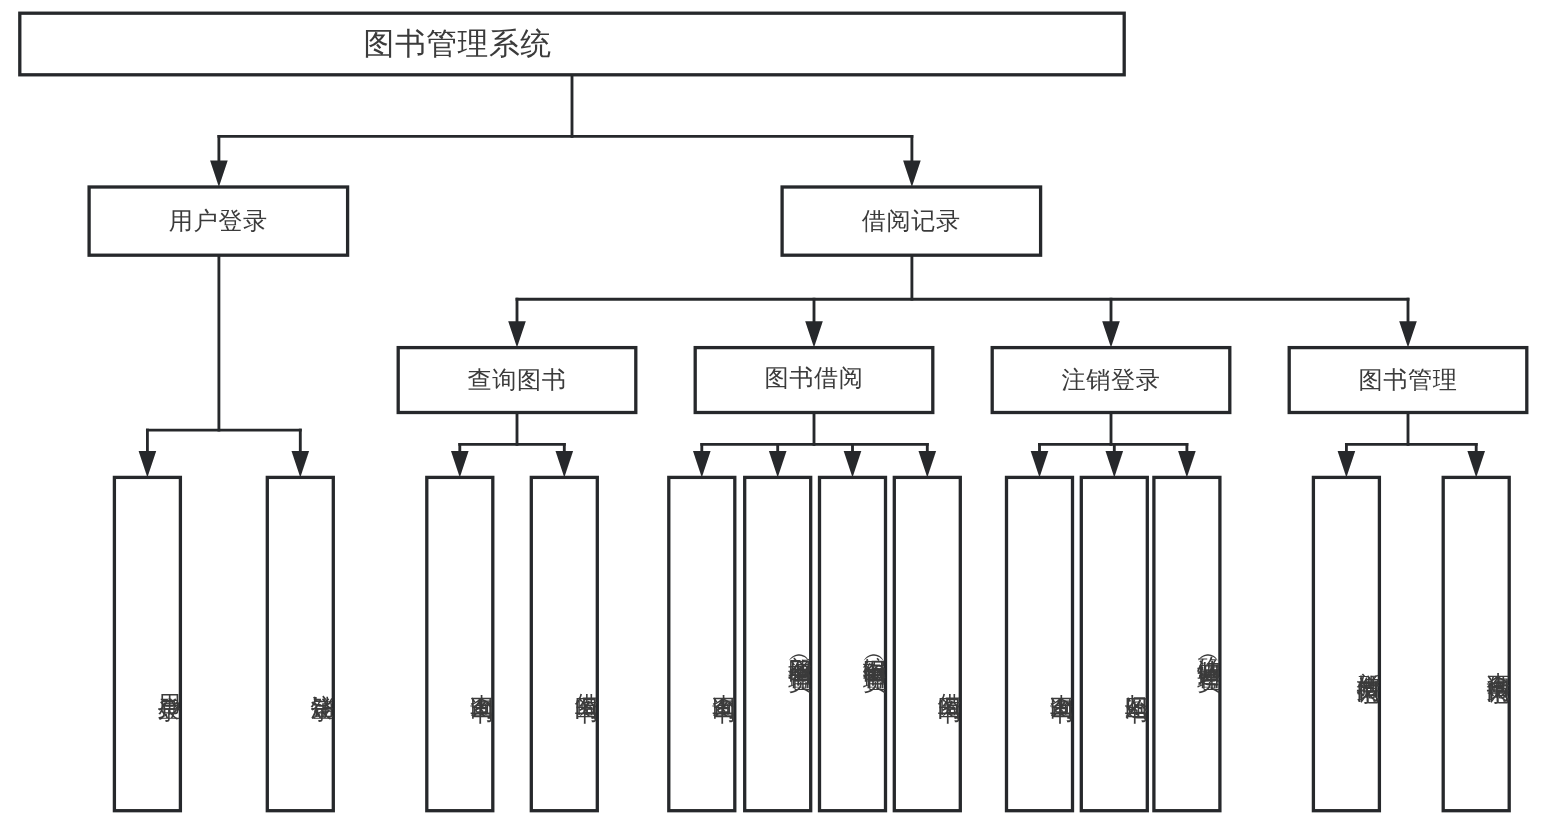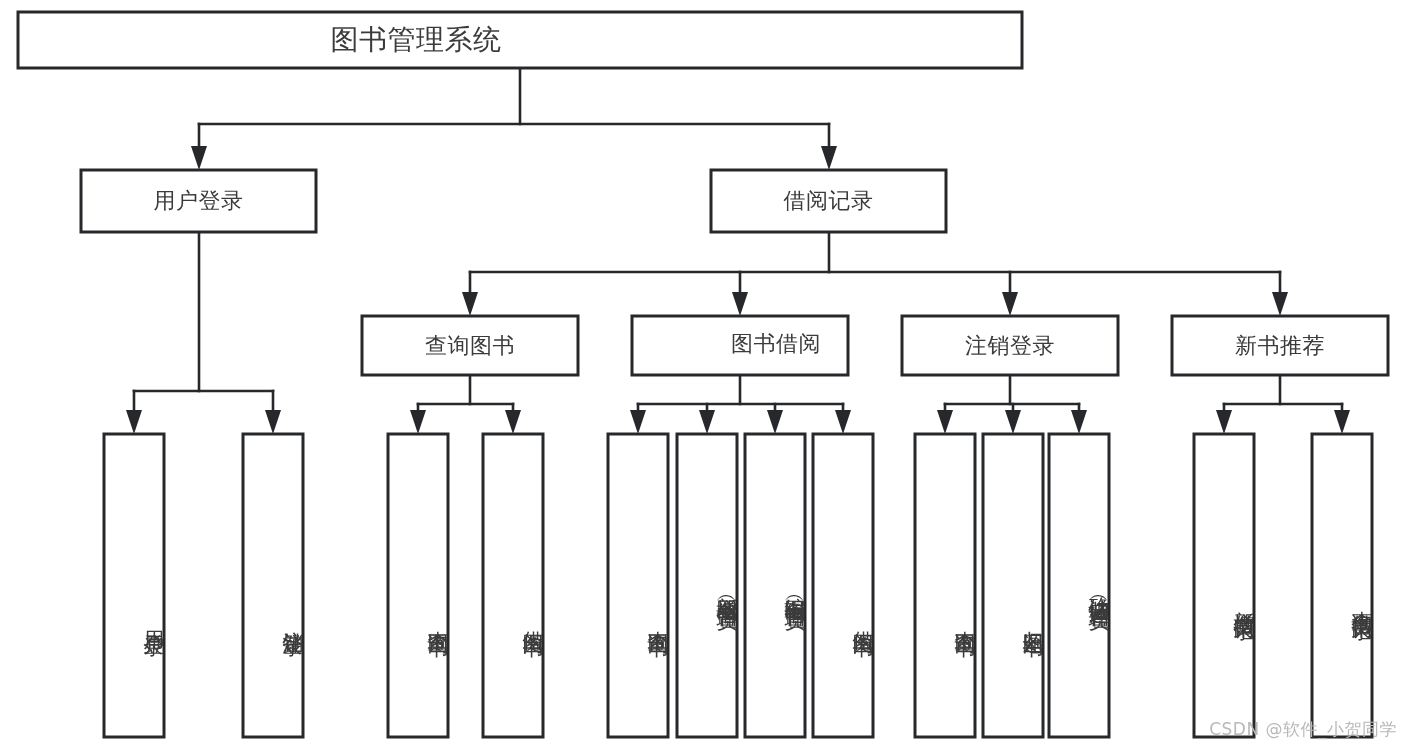--- a/index.html
+++ b/index.html
@@ -179,25 +179,25 @@
   </svg>
 
   <div class="node-label-h" style="left:18px;  top:12px;  width:796px; height:56px; font-size:28px;">图书管理系统</div>
 
   <div class="node-label-h" style="left:81px;  top:170px; width:235px;  height:62px;">用户登录</div>
 
   <div class="node-label-h" style="left:711px; top:170px; width:235px;  height:62px;">借阅记录</div>
 
   <div class="node-label-h" style="left:362px; top:316px; width:216px;  height:59px;">查询图书</div>
 
-  <div class="node-label-h" style="left:668px; top:316px; width:216px;  height:56px;">图书借阅</div>
+  <div class="node-label-h" style="left:632px; top:316px; width:216px;  height:56px;">图书借阅</div>
 
   <div class="node-label-h" style="left:902px; top:316px; width:216px;  height:59px;">注销登录</div>
 
-  <div class="node-label-h" style="left:1172px; top:316px; width:216px; height:59px;">新书推荐</div>
+  <div class="node-label-h" style="left:1172px; top:316px; width:216px; height:59px;">图书管理</div>
 
   <div class="node-label-v" style="left:104px; top:498px; width:60px; height:239px;">用户登录</div>
 
   <div class="node-label-v" style="left:243px; top:498px; width:60px; height:239px;">注销登录</div>
 
   <div class="node-label-v" style="left:388px; top:498px; width:60px; height:239px;">查询图书</div>
 
   <div class="node-label-v" style="left:483px; top:498px; width:60px; height:239px;">借阅图书</div>
 
   <div class="node-label-v" style="left:608px; top:498px; width:60px; height:239px;">查询图书</div>
@@ -211,15 +211,14 @@
   <div class="node-label-v" style="left:915px; top:498px; width:60px; height:239px;">查询图书</div>
 
   <div class="node-label-v" style="left:983px; top:498px; width:60px; height:239px;">归还图书</div>
 
   <div class="node-label-v" style="left:1049px; top:440px; width:60px; height:297px;">确认归还（管理员）</div>
 
   <div class="node-label-v" style="left:1194px; top:462px; width:60px; height:275px;">新增借阅记录</div>
 
   <div class="node-label-v" style="left:1312px; top:462px; width:60px; height:275px;">查询借阅记录</div>
 
-  <div id="watermark">CSDN @软件_小贺同学</div>
 
 </div>
 
 </body></html>

